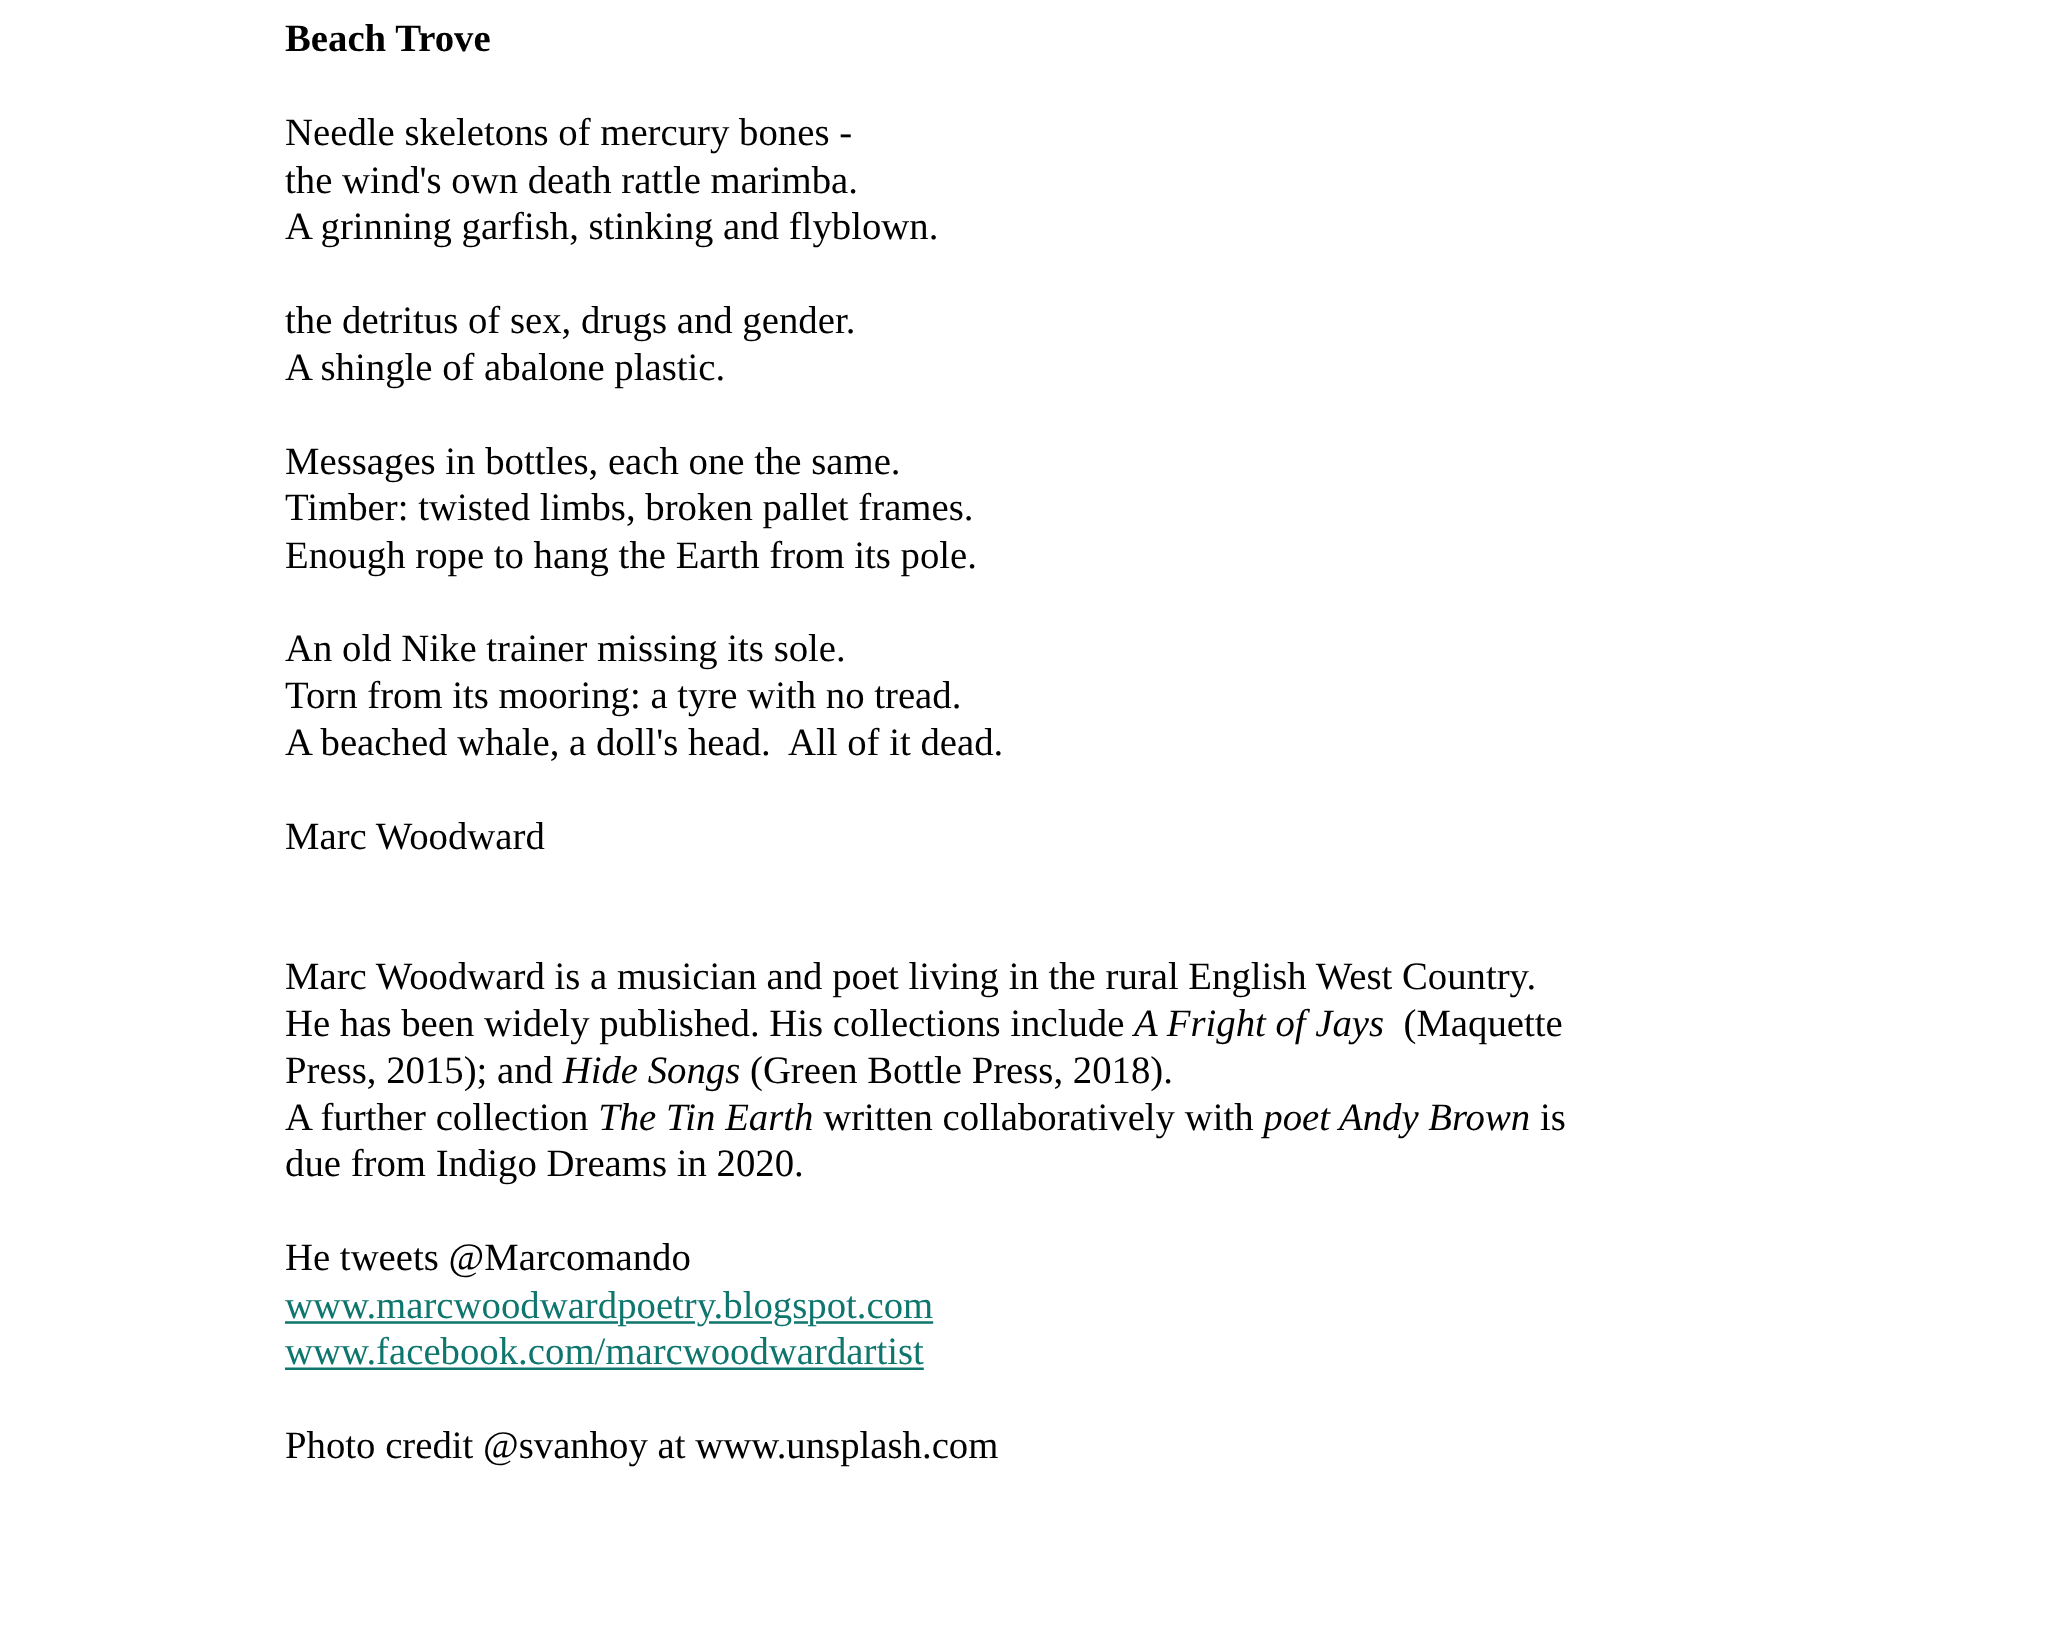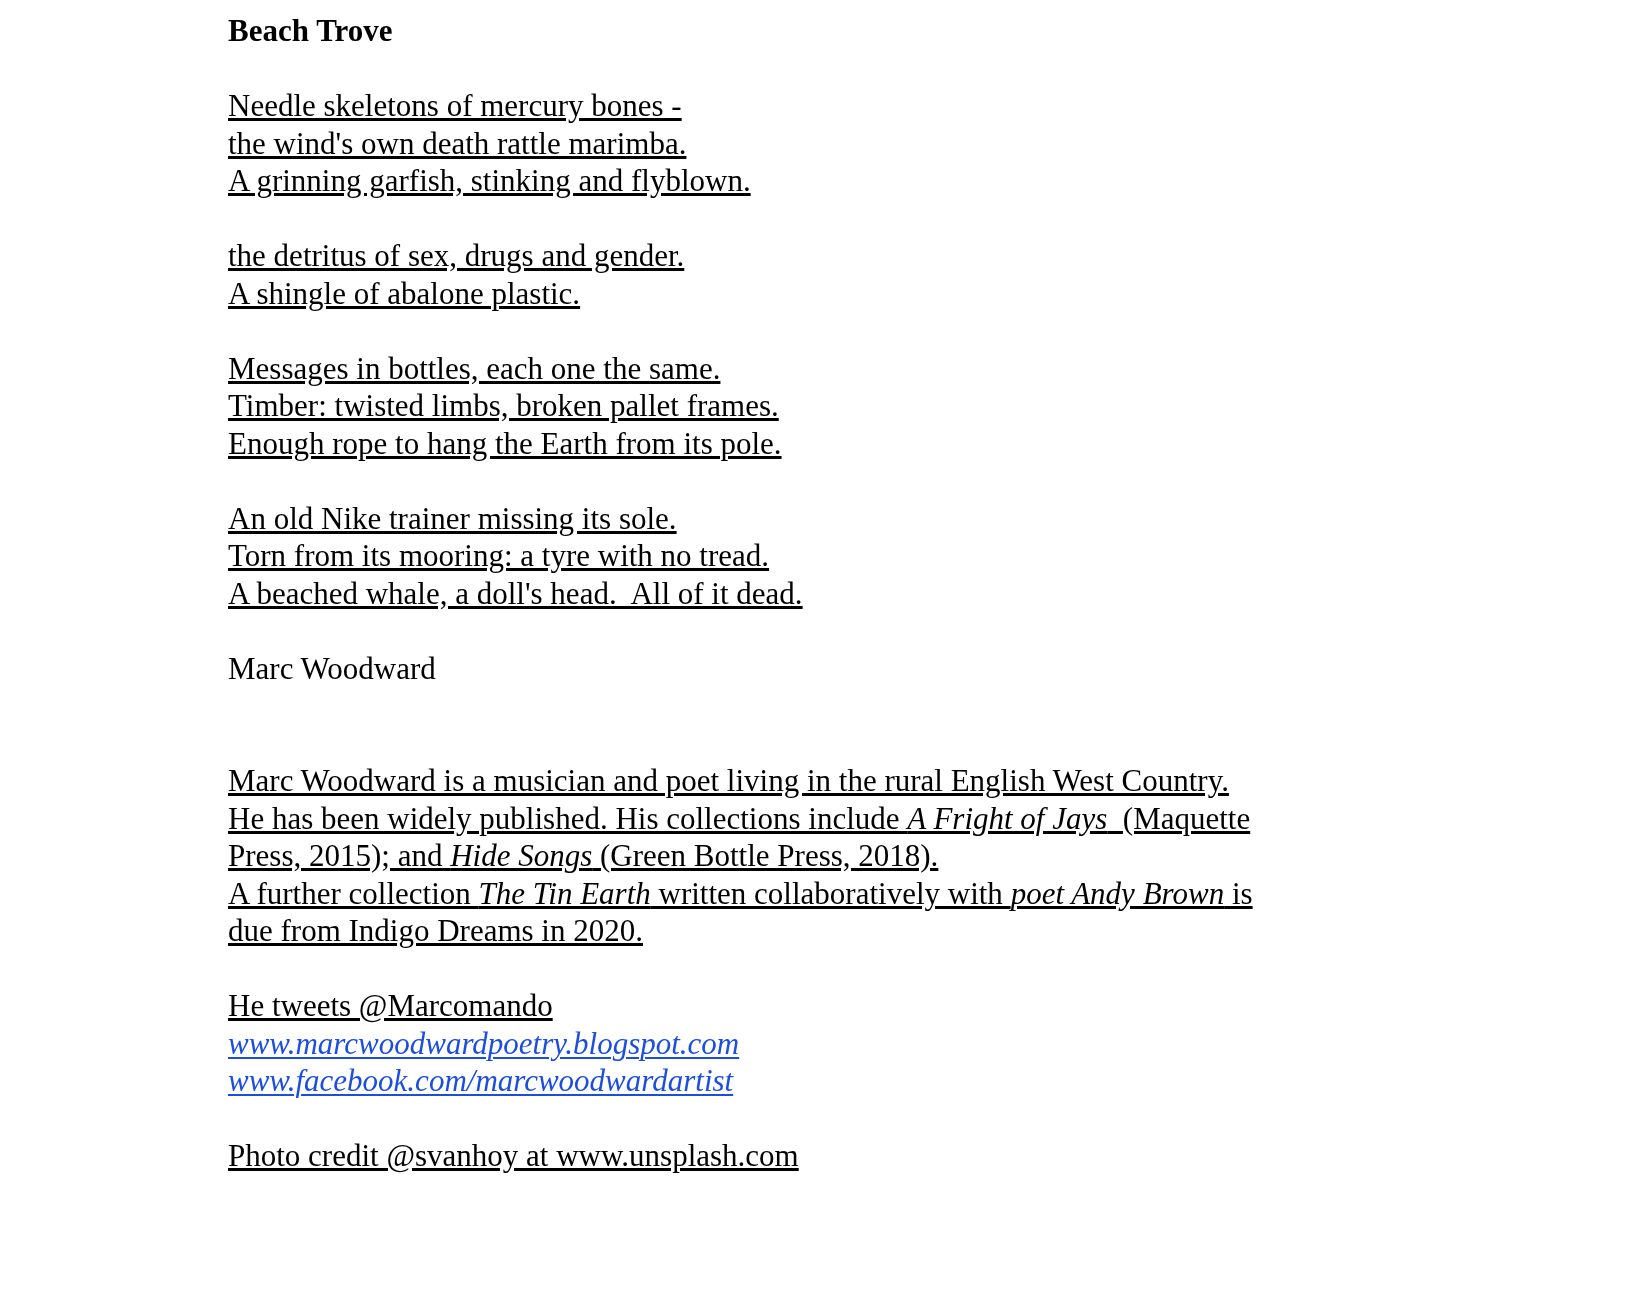--- a/index.html
+++ b/index.html
@@ -22,35 +22,34 @@
       width: 1150px;
       font-size: 31px;
       line-height: 37.5px;
     }
     .title {
       font-weight: bold;
       margin: 0;
       height: 37.5px;
     }
     .blank { height: 37.5px; }
-    .line { white-space: pre; margin: 0; text-decoration: underline; }
+    .line { white-space: pre; margin: 0; }
     .author {
       font-weight: normal;
       margin: 0;
     }
     .bio { margin: 0; }
     .bio i { font-style: italic; }
     a.link {
-      color: #1d4ed8;
+      color: #0f766e;
       text-decoration: underline;
       text-decoration-thickness: 2px;
       text-underline-offset: 3px;
       display: block;
       width: max-content;
-      font-style: italic;
     }
   </style>
 </head>
 <body>
 
 <div class="page">
   <p class="title">Beach Trove</p>
   <div class="blank"></div>
 
   <div>

